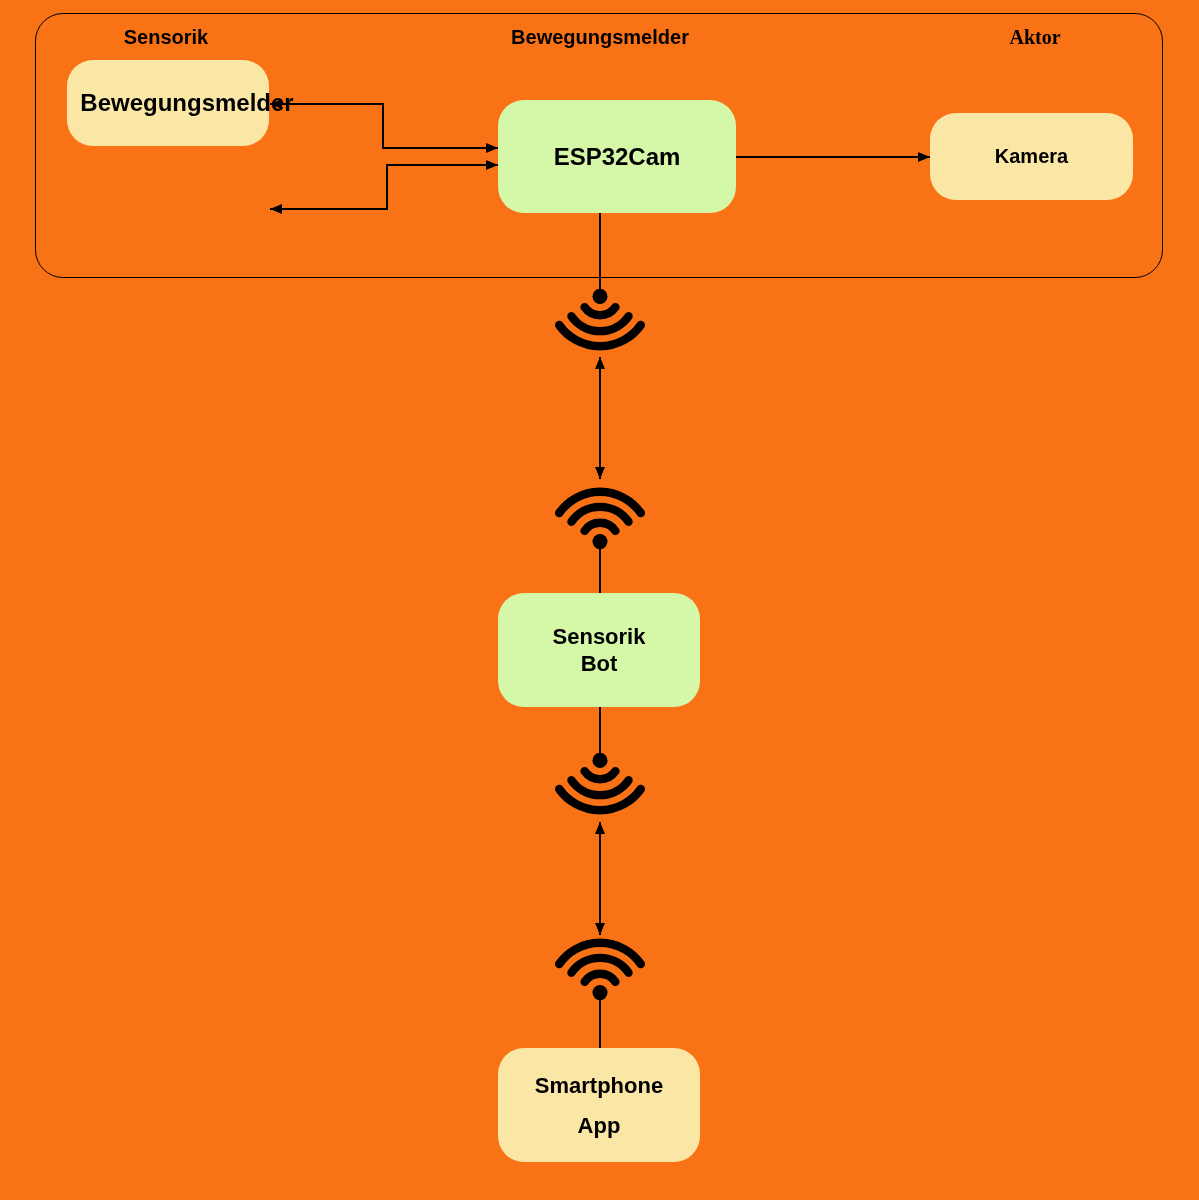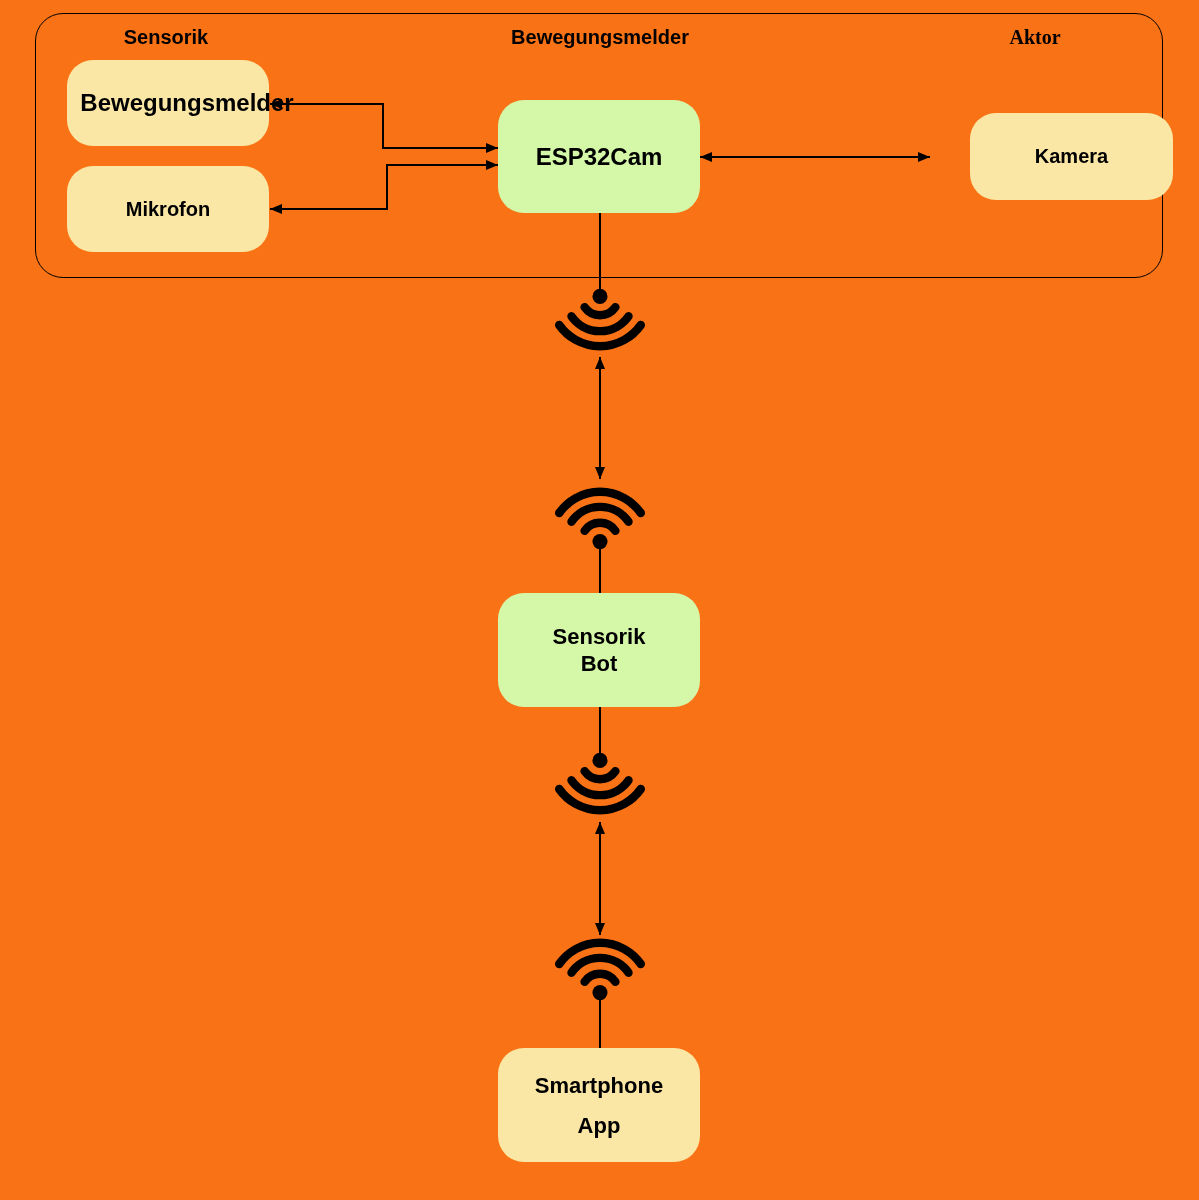--- a/index.html
+++ b/index.html
@@ -49,21 +49,21 @@
     align-items: center;
     justify-content: center;
     border-radius: 26px;
     font-weight: bold;
     color: #000000;
     text-align: center;
     box-sizing: border-box;
   }
   #node-bewegungsmelder { left: 67px;  top: 60px;   width: 202px; height: 86px;  font-size: 24px; padding-left: 38px; }
   #node-mikrofon        { left: 67px;  top: 166px;  width: 202px; height: 86px;  font-size: 20px; }
-  #node-esp32cam        { left: 498px; top: 100px;  width: 202px; height: 113px; font-size: 24px; text-align: right; }
+  #node-esp32cam        { left: 498px; top: 100px;  width: 238px; height: 113px; font-size: 24px; text-align: right; }
   #node-kamera          { left: 930px; top: 113px;  width: 203px; height: 87px;  font-size: 20px; }
   #node-telegramm-bot   { left: 498px; top: 593px;  width: 202px; height: 114px; font-size: 22px; line-height: 27px; }
   #node-smartphone-app  { left: 498px; top: 1048px; width: 202px; height: 114px; font-size: 22px; line-height: 27px; }
 
   
   .connectors {
     position: absolute;
     left: 0;
     top: 0;
     width: 1199px;
@@ -151,29 +151,26 @@
       <path class="arc" d="M 19.7 36.8 A 37 37 0 0 1 80.3 36.8"></path>
       <path class="arc" d="M 6.6 27.6 A 53 53 0 0 1 93.4 27.6"></path>
       <circle class="dot" cx="50" cy="58" r="8"></circle>
     </svg>
   </div>
 
   <div class="node" id="node-bewegungsmelder" style="background-color: rgb(251, 231, 165);">
     <span>Bewegungsmelder</span>
   </div>
 
-  <div class="node" id="node-mikrofon" style="background-color: rgb(251, 231, 165);">
-    <span>Mikrofon</span>
-  </div>
 
   <div class="node" id="node-esp32cam" style="background-color: rgb(213, 247, 168);">
     <span>ESP32Cam</span>
   </div>
 
-  <div class="node" id="node-kamera" style="background-color: rgb(251, 231, 165); margin-left: 40px;">
+  <div class="node" id="node-kamera" style="background-color: rgb(251, 231, 165);">
     <span>Kamera</span>
   </div>
 
   <div class="node" id="node-telegramm-bot" style="background-color: rgb(213, 247, 168);">
     <span>Sensorik</span>
     <span>Bot</span>
   </div>
 
   <div class="node" id="node-smartphone-app" style="background-color: rgb(251, 231, 165); gap: 13px;">
     <span>Smartphone</span>

